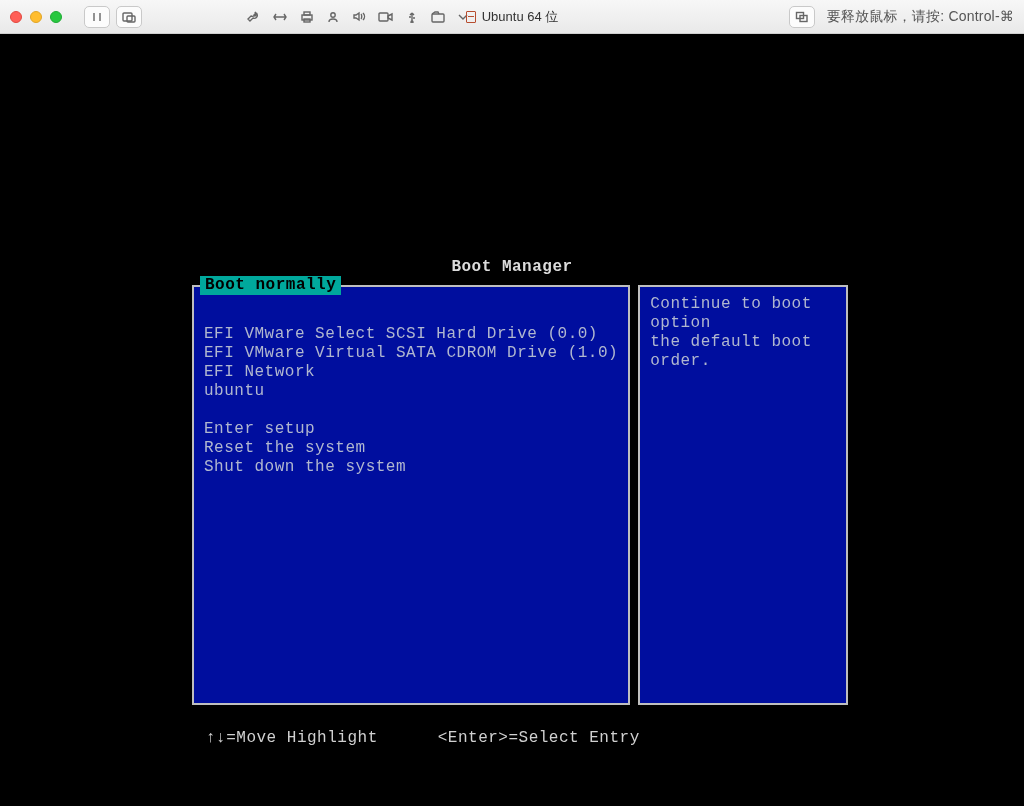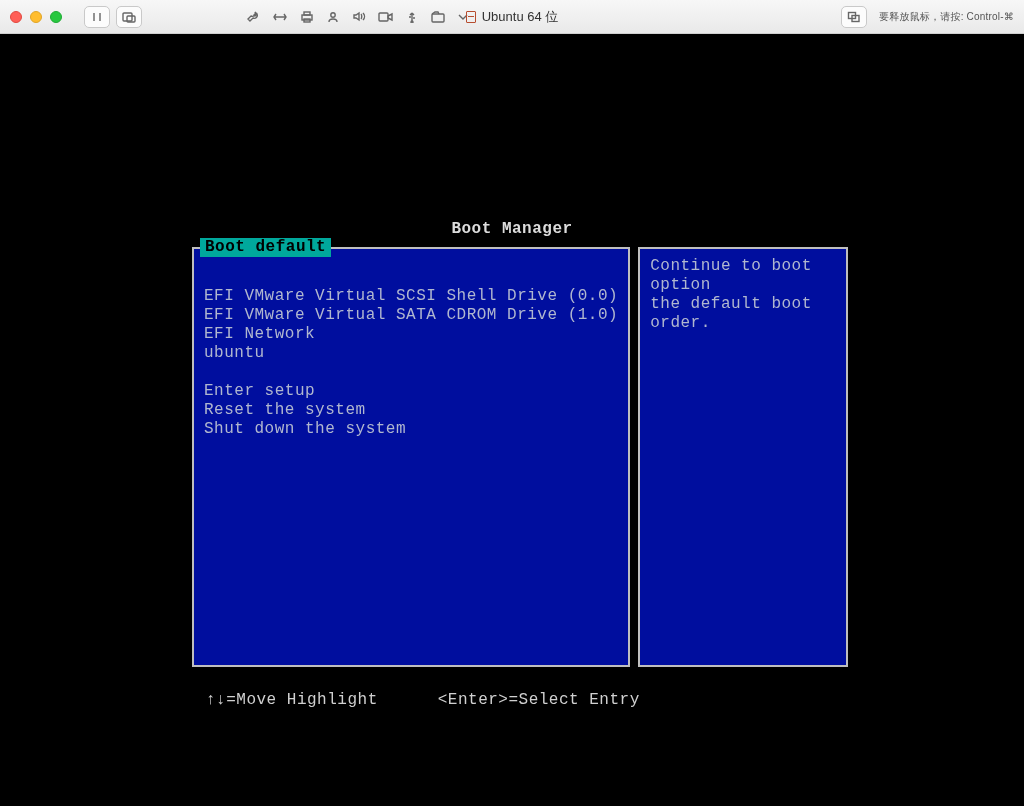--- a/index.html
+++ b/index.html
@@ -37,21 +37,21 @@
   .tb-group.tools { margin-left: 100px; gap: 4px; }
   .tb-group.tools .tb-btn { border: none; background: transparent; min-width: 22px; }
   .tb-center {
     position: absolute; left: 0; right: 0;
     display: flex; justify-content: center; align-items: center;
     pointer-events: none; gap: 6px; font-size: 13px; color: #333;
   }
   .vm-ico { width: 10px; height: 12px; border: 1px solid #b74d2f; border-radius: 1px; display:inline-block; position:relative; }
   .vm-ico::after{content:"";position:absolute;left:1px;right:1px;top:4px;height:1px;background:#b74d2f;}
   .tb-right { margin-left: auto; display: flex; align-items: center; gap: 12px; }
-  .hint { color: #555; font-size: 10px; letter-spacing: 0.2px; }
+  .hint { color: #555; font-size: 14px; letter-spacing: 0.2px; }
 
   
   svg { stroke: #666; fill: none; stroke-width: 1.4; }
 
   
   .vm {
     flex: 1;
     background: #000;
     position: relative;
     overflow: hidden;
@@ -65,20 +65,21 @@
     color: #d3d3d3;
     font-size: 16px;
     line-height: 19px;
     letter-spacing: 0.5px;
   }
   .bios-title {
     text-align: center;
     color: #dcdcdc;
     font-weight: bold;
     margin-bottom: 8px;
+    margin-top: 38px;
   }
   .panels {
     display: flex;
     gap: 8px;
   }
   .panel {
     border: 2px solid #bfbfbf;
     background: #000e9e;
     padding: 8px 10px 10px 10px;
     position: relative;
@@ -208,24 +209,24 @@
   </div>
 </div>
 
 <div class="vm">
   <div class="bios">
     <div class="bios-title">Boot Manager</div>
 
     <div class="panels">
 
       <div class="panel left">
-        <span class="legend">Boot default</span>
+        <span class="legend">Boot normally</span>
 
         <div class="list">
-          <div class="item">EFI VMware Virtual SCSI Shell Drive (0.0)</div>
+          <div class="item">EFI VMware Select SCSI Hard Drive (0.0)</div>
           <div class="item">EFI VMware Virtual SATA CDROM Drive (1.0)</div>
           <div class="item">EFI Network</div>
           <div class="item">ubuntu</div>
           <div class="spacer"></div>
           <div class="item">Enter setup</div>
           <div class="item">Reset the system</div>
           <div class="item">Shut down the system</div>
         </div>
       </div>
 

